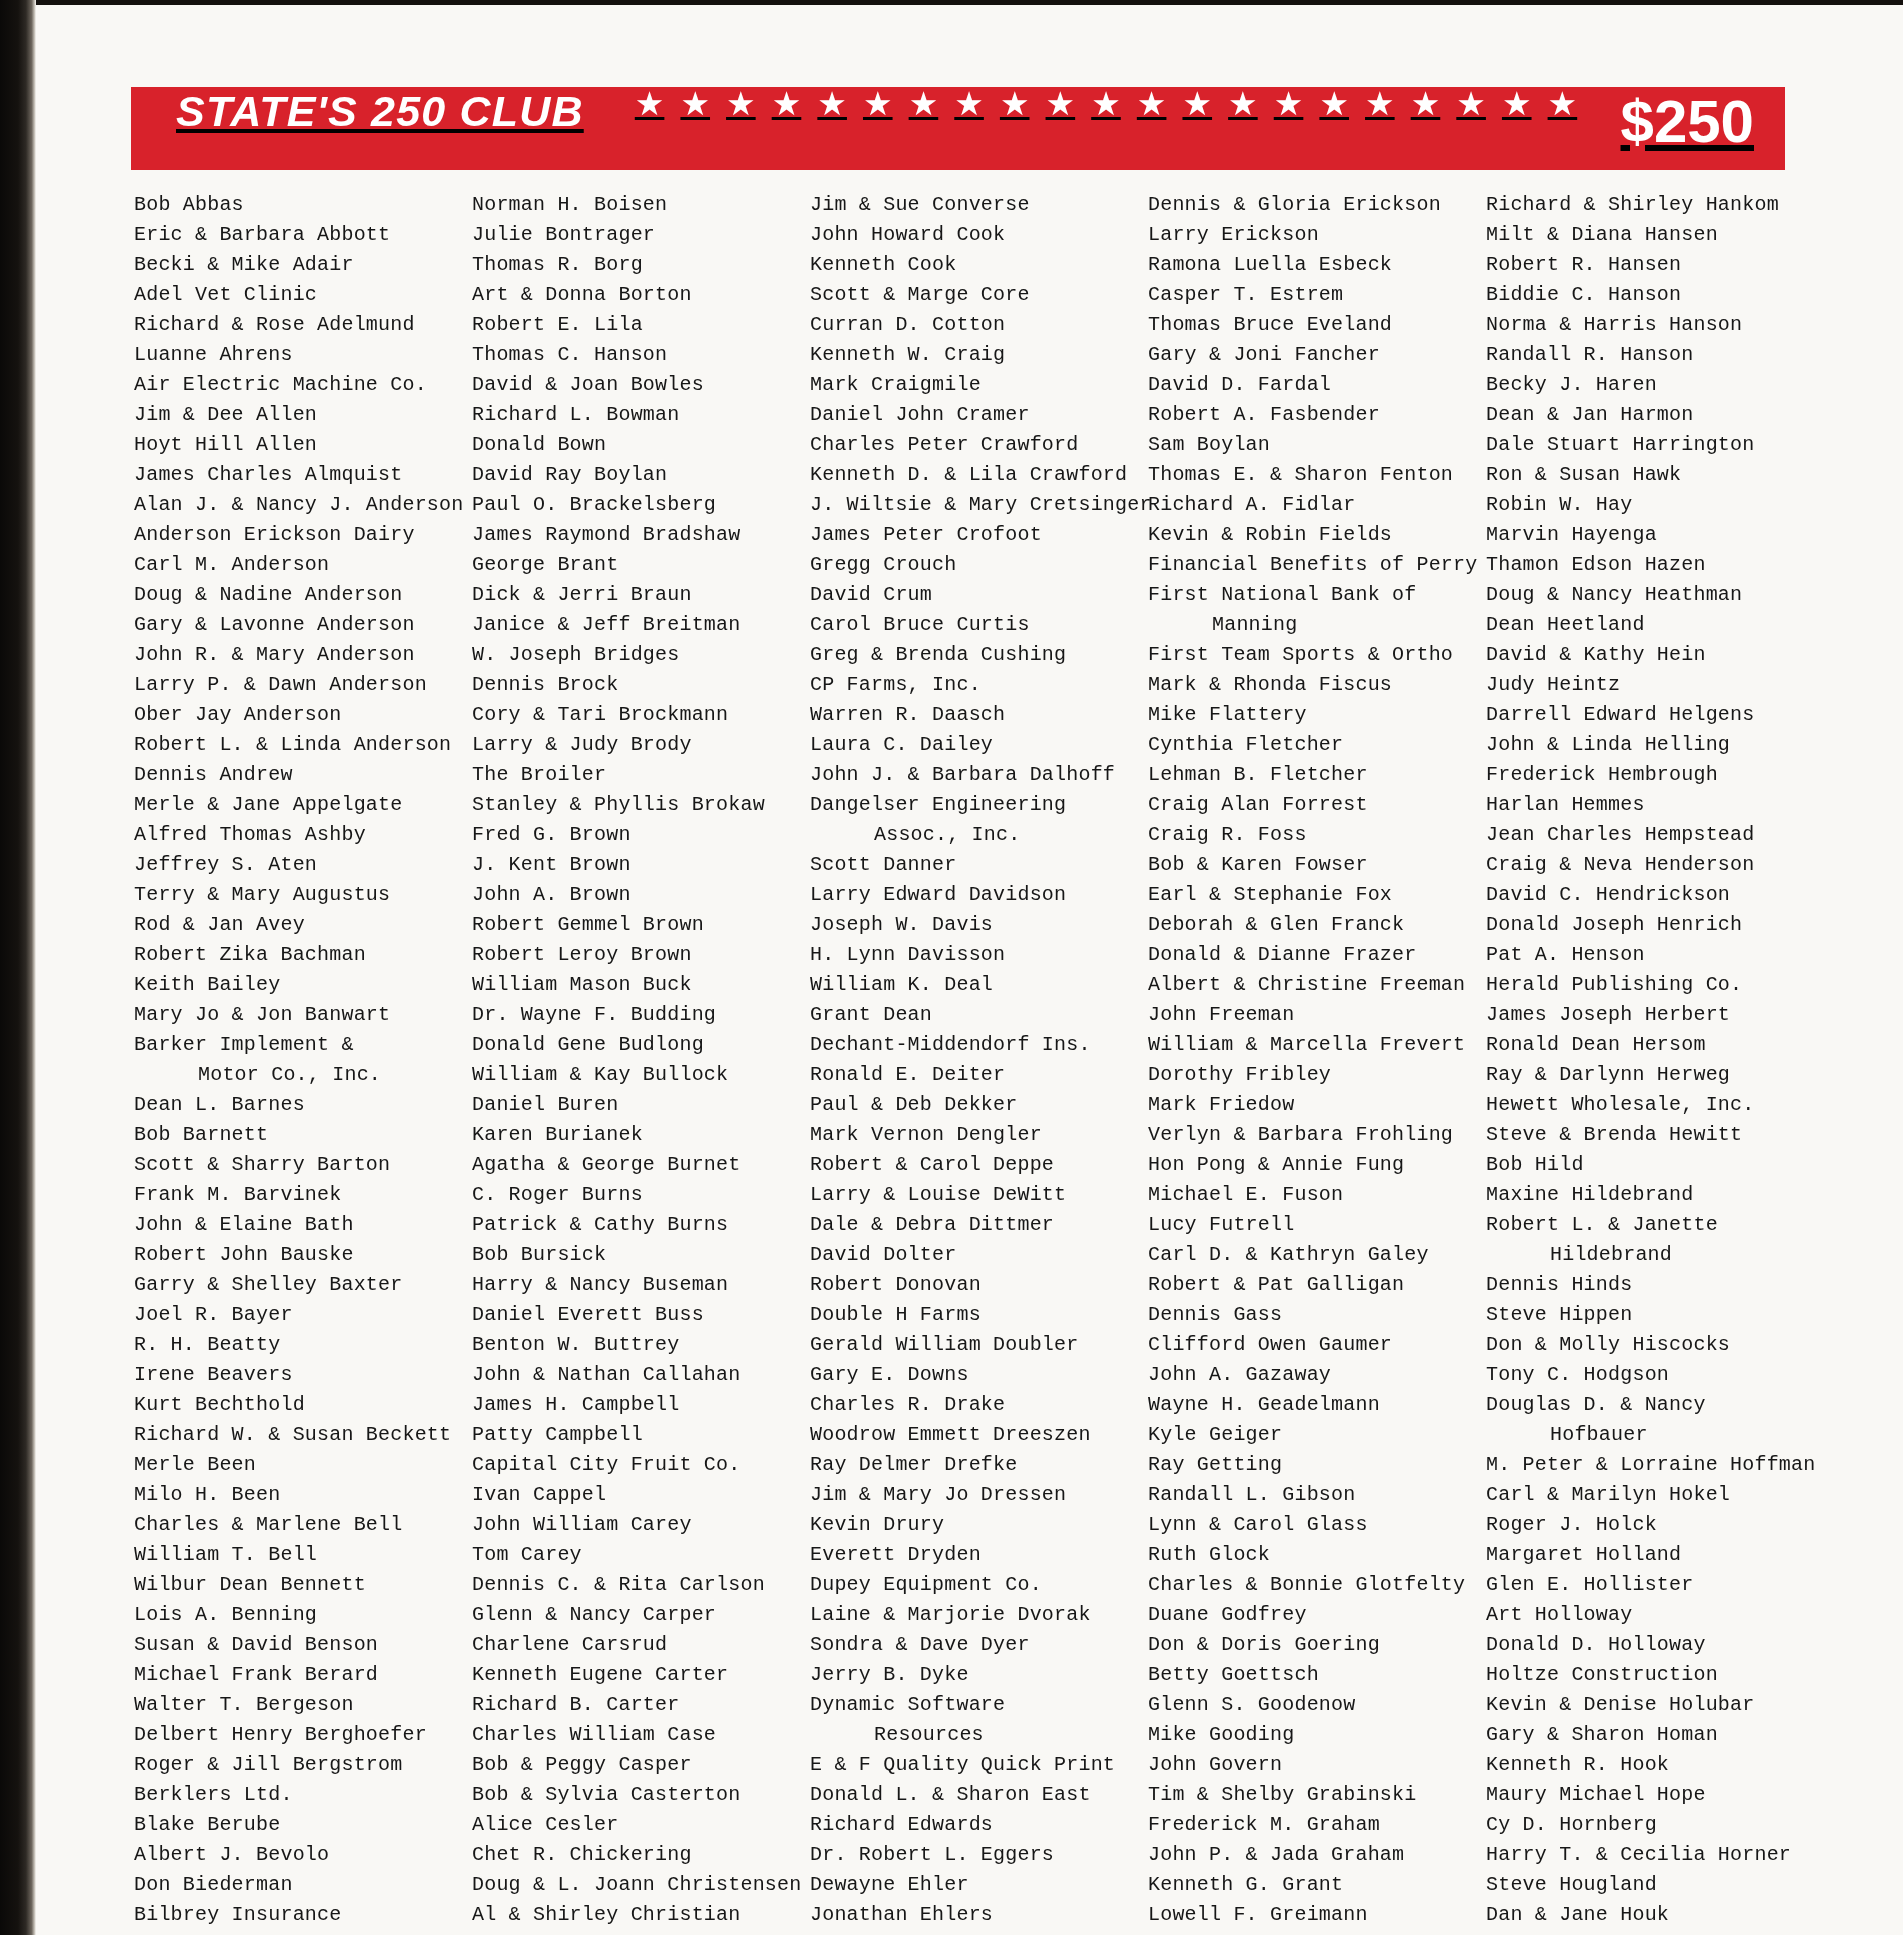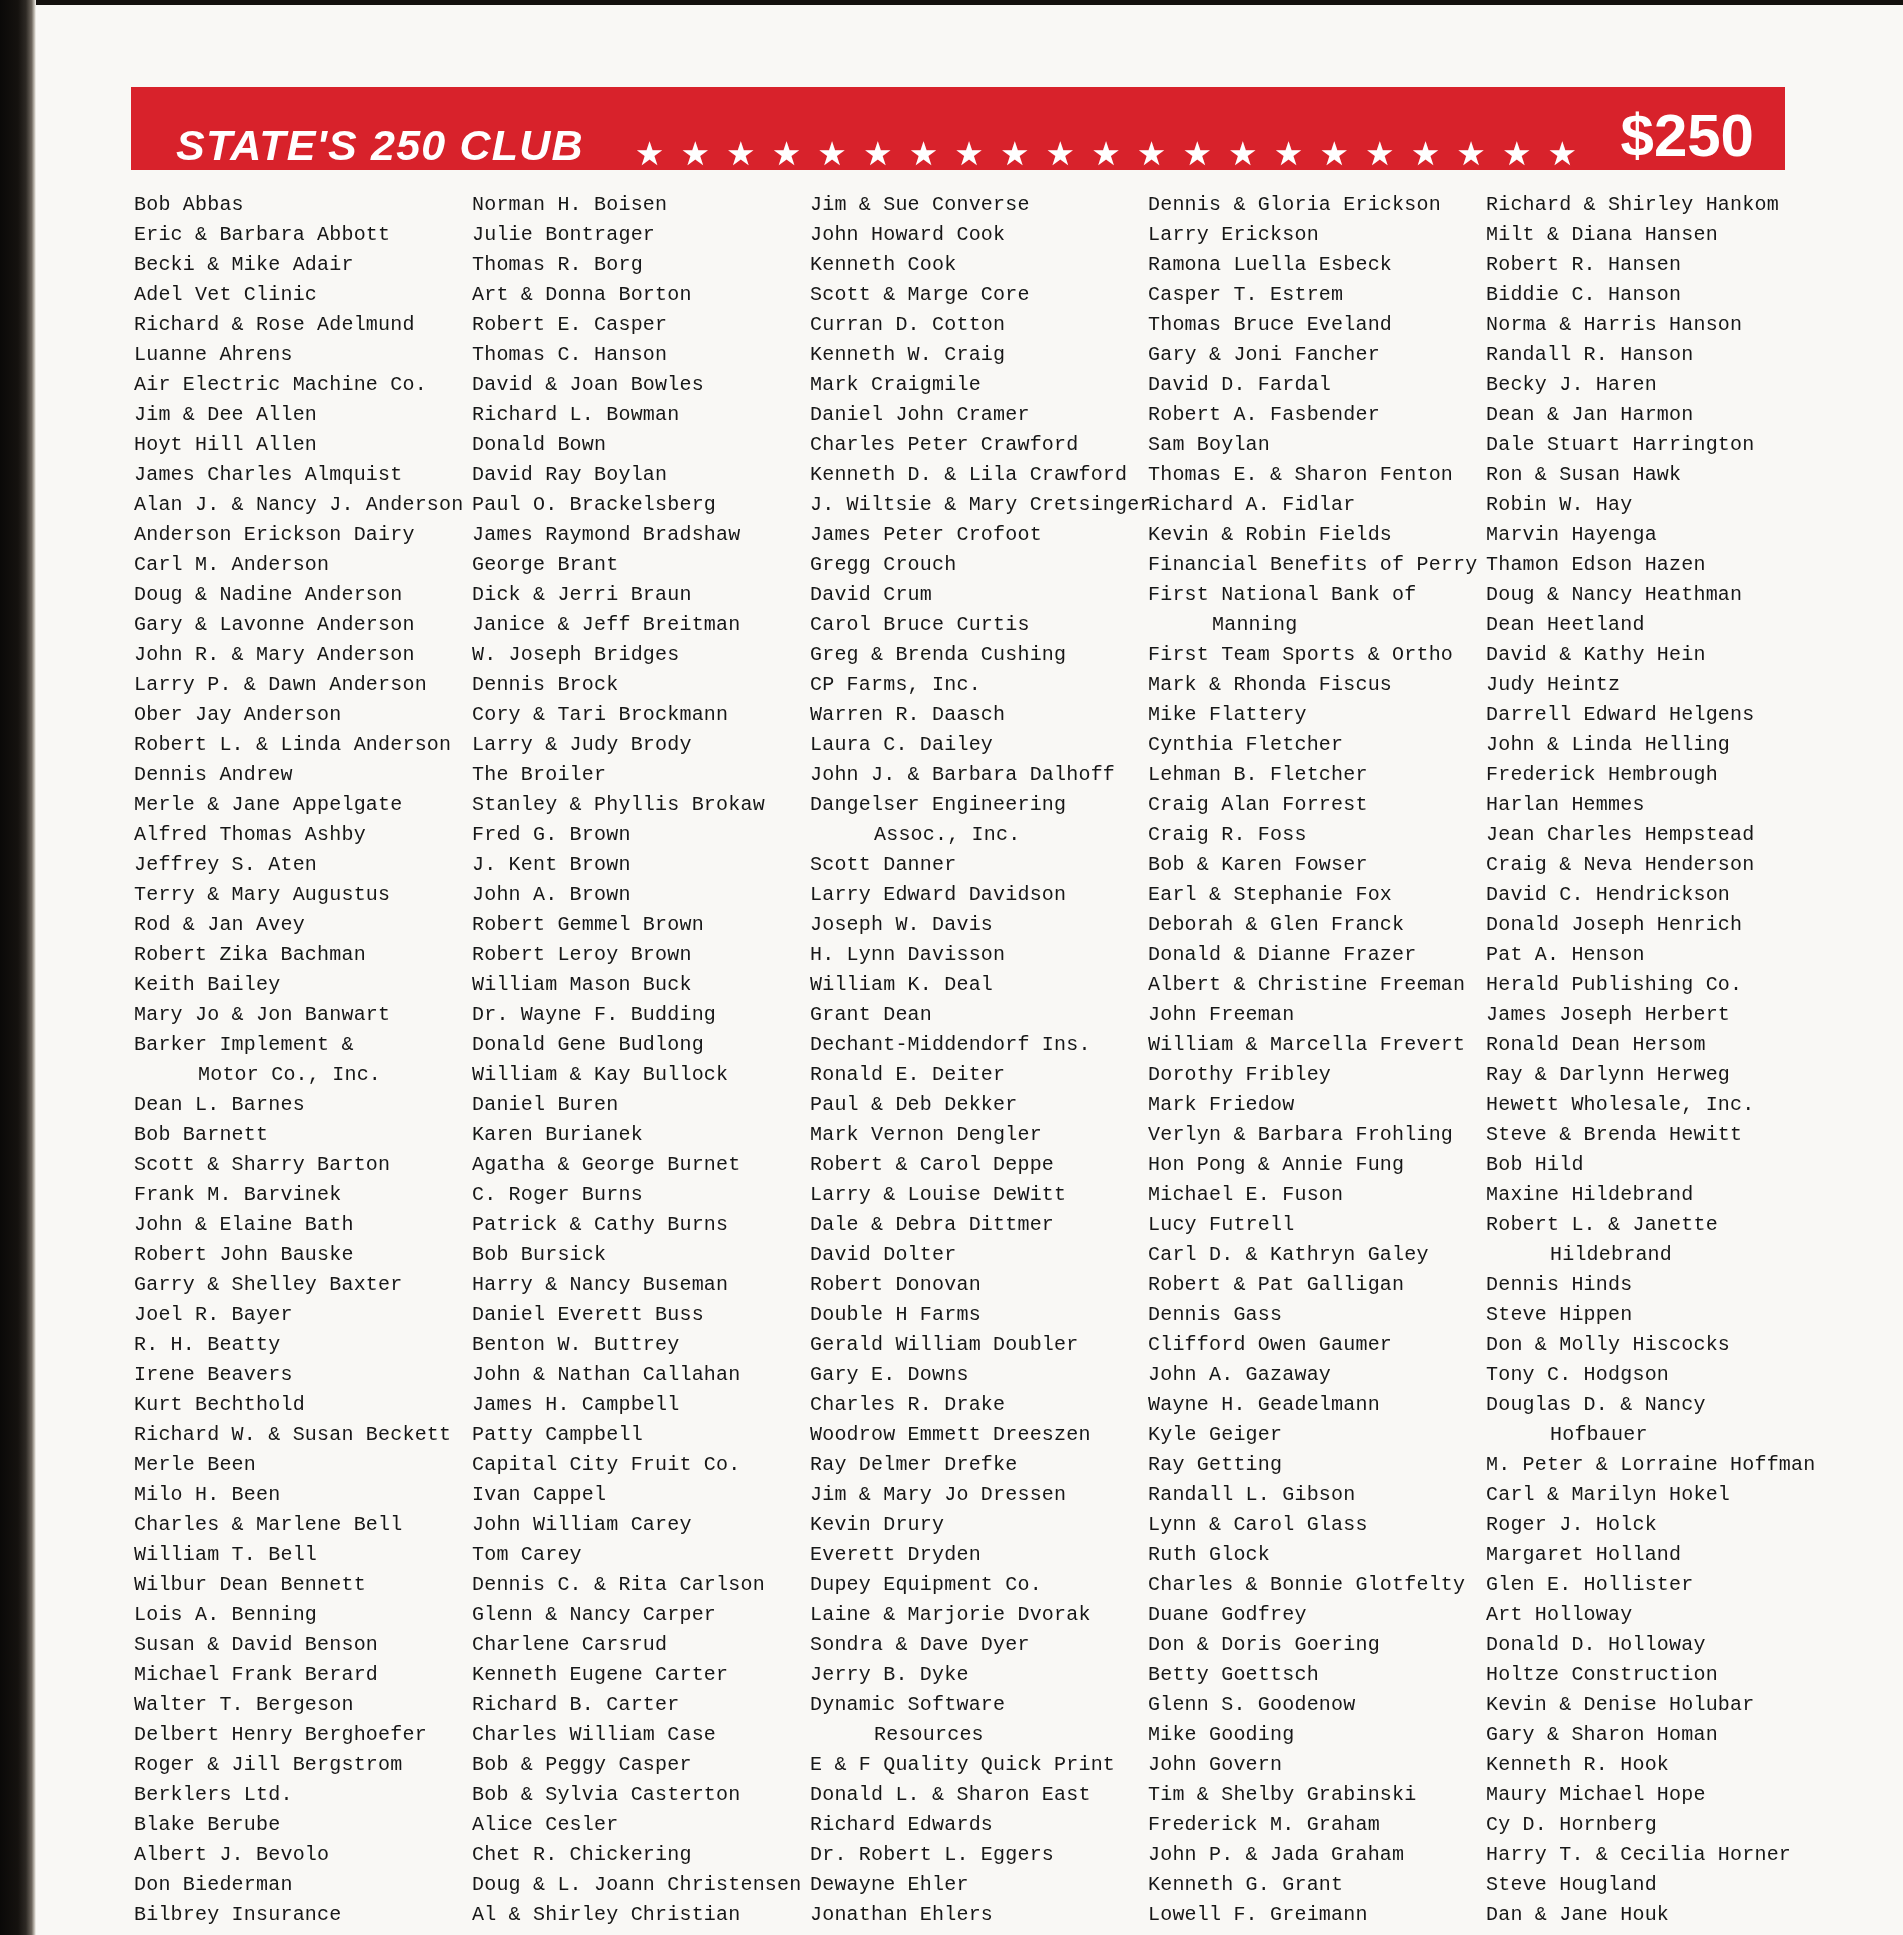--- a/index.html
+++ b/index.html
@@ -10,22 +10,22 @@
     overflow:hidden;
   }
   .top-edge{position:absolute;top:0;left:0;width:1904px;height:4.6px;background:#14110e;}
   .binding-strip{
     position:absolute;top:0;left:0;width:36px;height:2479px;
     background:linear-gradient(90deg,#0a0908 0%,#15120f 50%,#2e2a25 72%,#6e675e 88%,#c9c4bb 96%,#f9f8f5 100%);
   }
   .banner{
     position:absolute;left:131px;top:87px;width:1654px;height:83px;
     background:#d8222b;
-    display:flex;align-items:flex-end;
-    padding:0 31px 0 45px;box-sizing:border-box;
+    display:flex;align-items:flex-start;
+    padding:0 31px 0 45px;box-sizing:border-box;text-decoration:underline;
   }
   .banner-title{
     color:#ffffff;font-size:43px;font-weight:bold;font-style:italic;
     letter-spacing:1.2px;white-space:nowrap;
   }
   .banner-stars{
     flex:1;display:flex;justify-content:space-evenly;align-items:center;
     margin:0 27px 0 35px;min-width:0;
   }
   .star{color:#ffffff;font-size:33px;line-height:1;}
@@ -134,21 +134,21 @@
       <div class="name-line">Blake Berube</div>
       <div class="name-line">Albert J. Bevolo</div>
       <div class="name-line">Don Biederman</div>
       <div class="name-line">Bilbrey Insurance</div>
     </div>
   <div class="col">
       <div class="name-line">Norman H. Boisen</div>
       <div class="name-line">Julie Bontrager</div>
       <div class="name-line">Thomas R. Borg</div>
       <div class="name-line">Art &amp; Donna Borton</div>
-      <div class="name-line">Robert E. Casper</div>
+      <div class="name-line">Robert E. Lila</div>
       <div class="name-line">Thomas C. Hanson</div>
       <div class="name-line">David &amp; Joan Bowles</div>
       <div class="name-line">Richard L. Bowman</div>
       <div class="name-line">Donald Bown</div>
       <div class="name-line">David Ray Boylan</div>
       <div class="name-line">Paul O. Brackelsberg</div>
       <div class="name-line">James Raymond Bradshaw</div>
       <div class="name-line">George Brant</div>
       <div class="name-line">Dick &amp; Jerri Braun</div>
       <div class="name-line">Janice &amp; Jeff Breitman</div>

